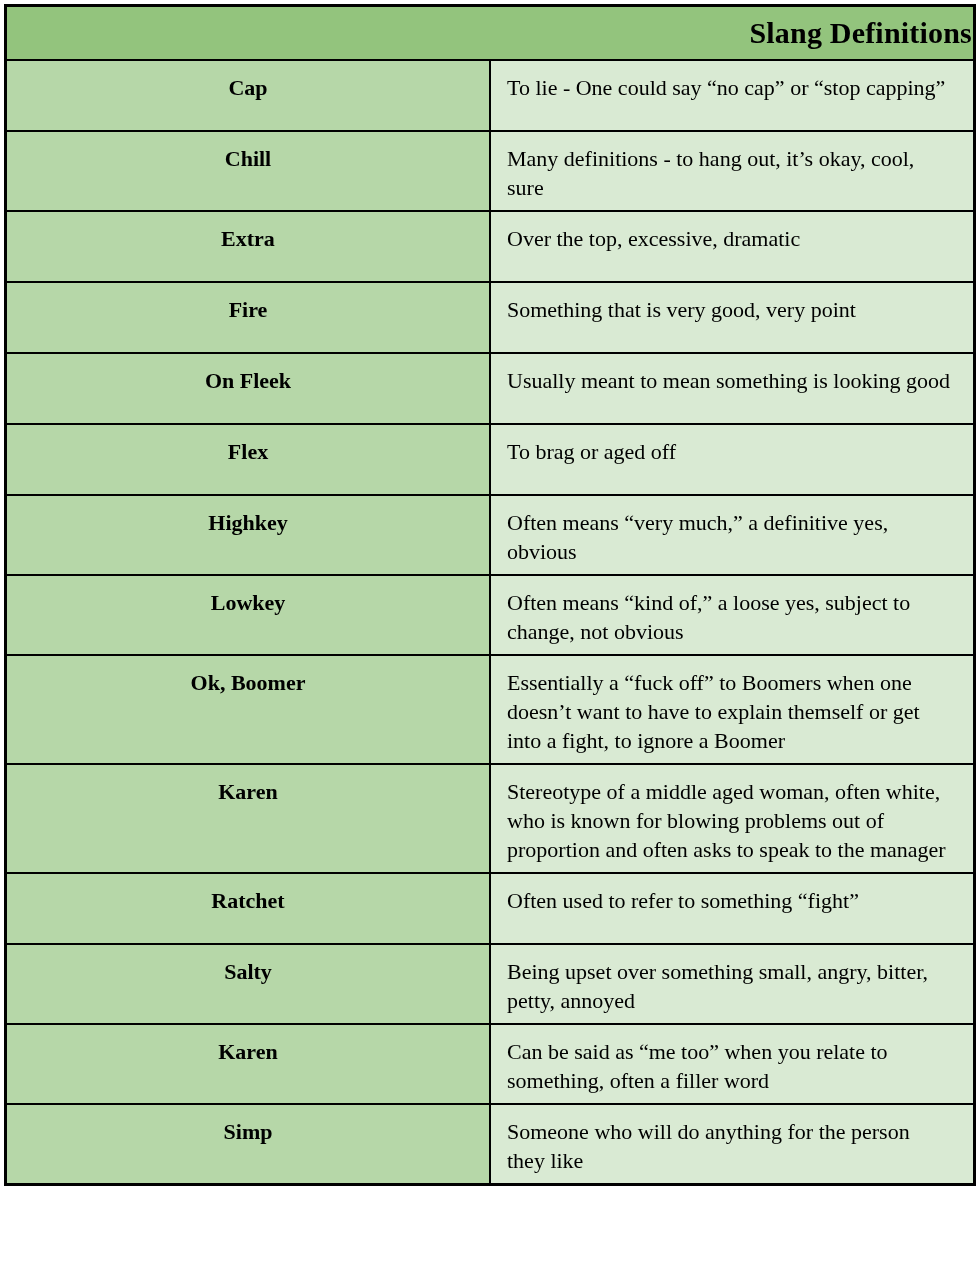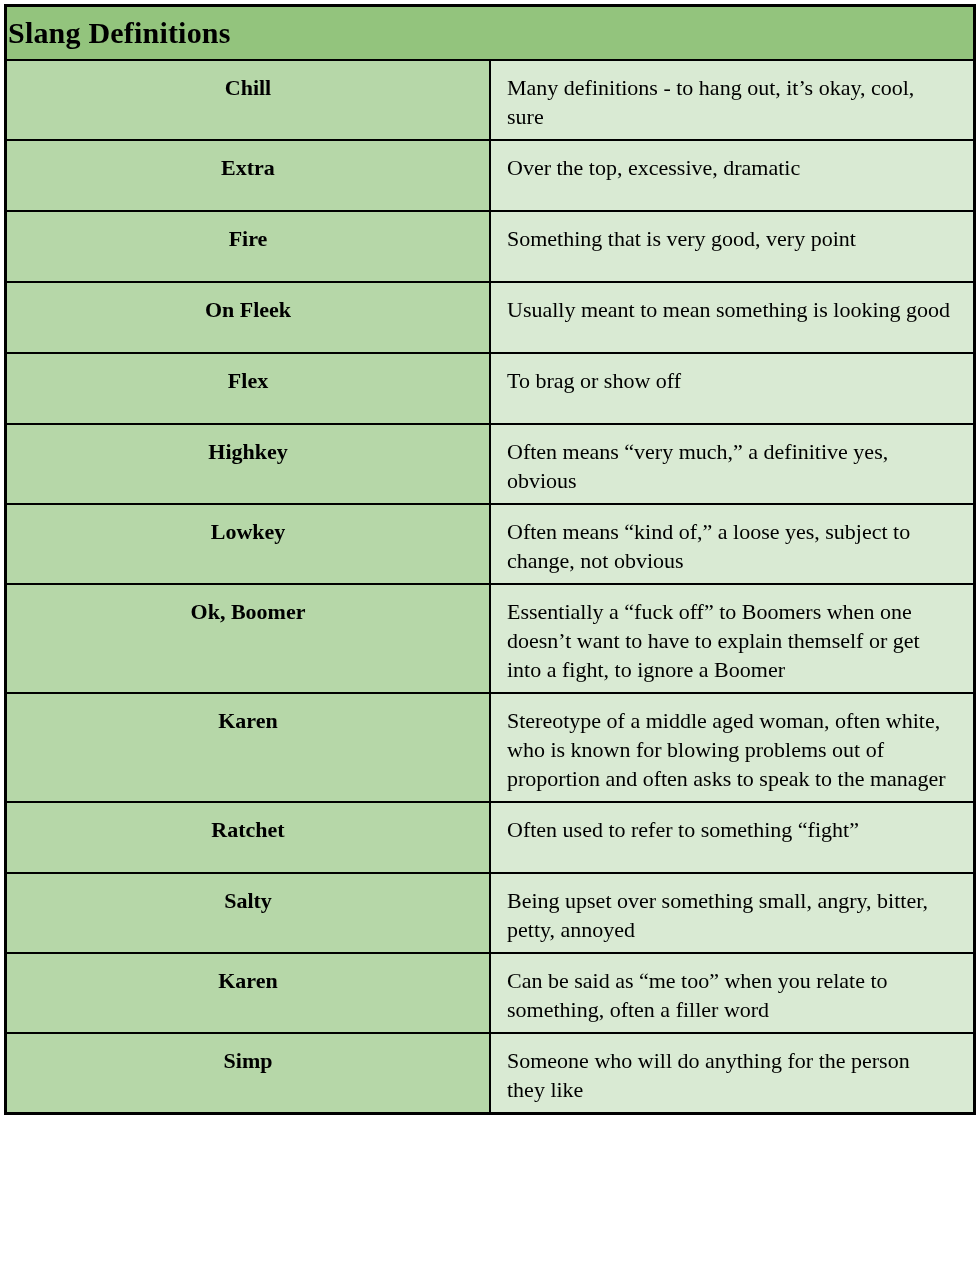--- a/index.html
+++ b/index.html
@@ -22,21 +22,21 @@
     table-layout: fixed;
     width: 972px;
     border: 3px solid var(--border);
     font-family: "Liberation Serif", "DejaVu Serif", serif;
     color: var(--text);
   }
   table.slang th.title-cell {
     background: var(--header-bg);
     border: 2px solid var(--border);
     height: 50px;
-    text-align: left;
+    text-align: right;
     vertical-align: middle;
     font-size: 30px;
     font-weight: bold;
     letter-spacing: 0.2px;
   }
   table.slang td {
     border: 2px solid var(--border);
     vertical-align: top;
     font-size: 22px;
     line-height: 29px;
@@ -61,38 +61,42 @@
 <body>
 
 <table class="slang">
   <thead>
     <tr>
       <th class="title-cell" colspan="2">Slang Definitions</th>
     </tr>
   </thead>
   <tbody>
     <tr>
+      <td class="term">Cap</td>
+      <td class="def">To lie - One could say “no cap” or “stop capping”</td>
+    </tr>
+    <tr>
       <td class="term">Chill</td>
       <td class="def">Many definitions - to hang out, it’s okay, cool, sure</td>
     </tr>
     <tr>
       <td class="term">Extra</td>
       <td class="def">Over the top, excessive, dramatic</td>
     </tr>
     <tr>
       <td class="term">Fire</td>
       <td class="def">Something that is very good, very point</td>
     </tr>
     <tr>
       <td class="term">On Fleek</td>
       <td class="def">Usually meant to mean something is looking good</td>
     </tr>
     <tr>
       <td class="term">Flex</td>
-      <td class="def">To brag or show off</td>
+      <td class="def">To brag or aged off</td>
     </tr>
     <tr>
       <td class="term">Highkey</td>
       <td class="def">Often means “very much,” a definitive yes, obvious</td>
     </tr>
     <tr>
       <td class="term">Lowkey</td>
       <td class="def">Often means “kind of,” a loose yes, subject to change, not obvious</td>
     </tr>
     <tr>

